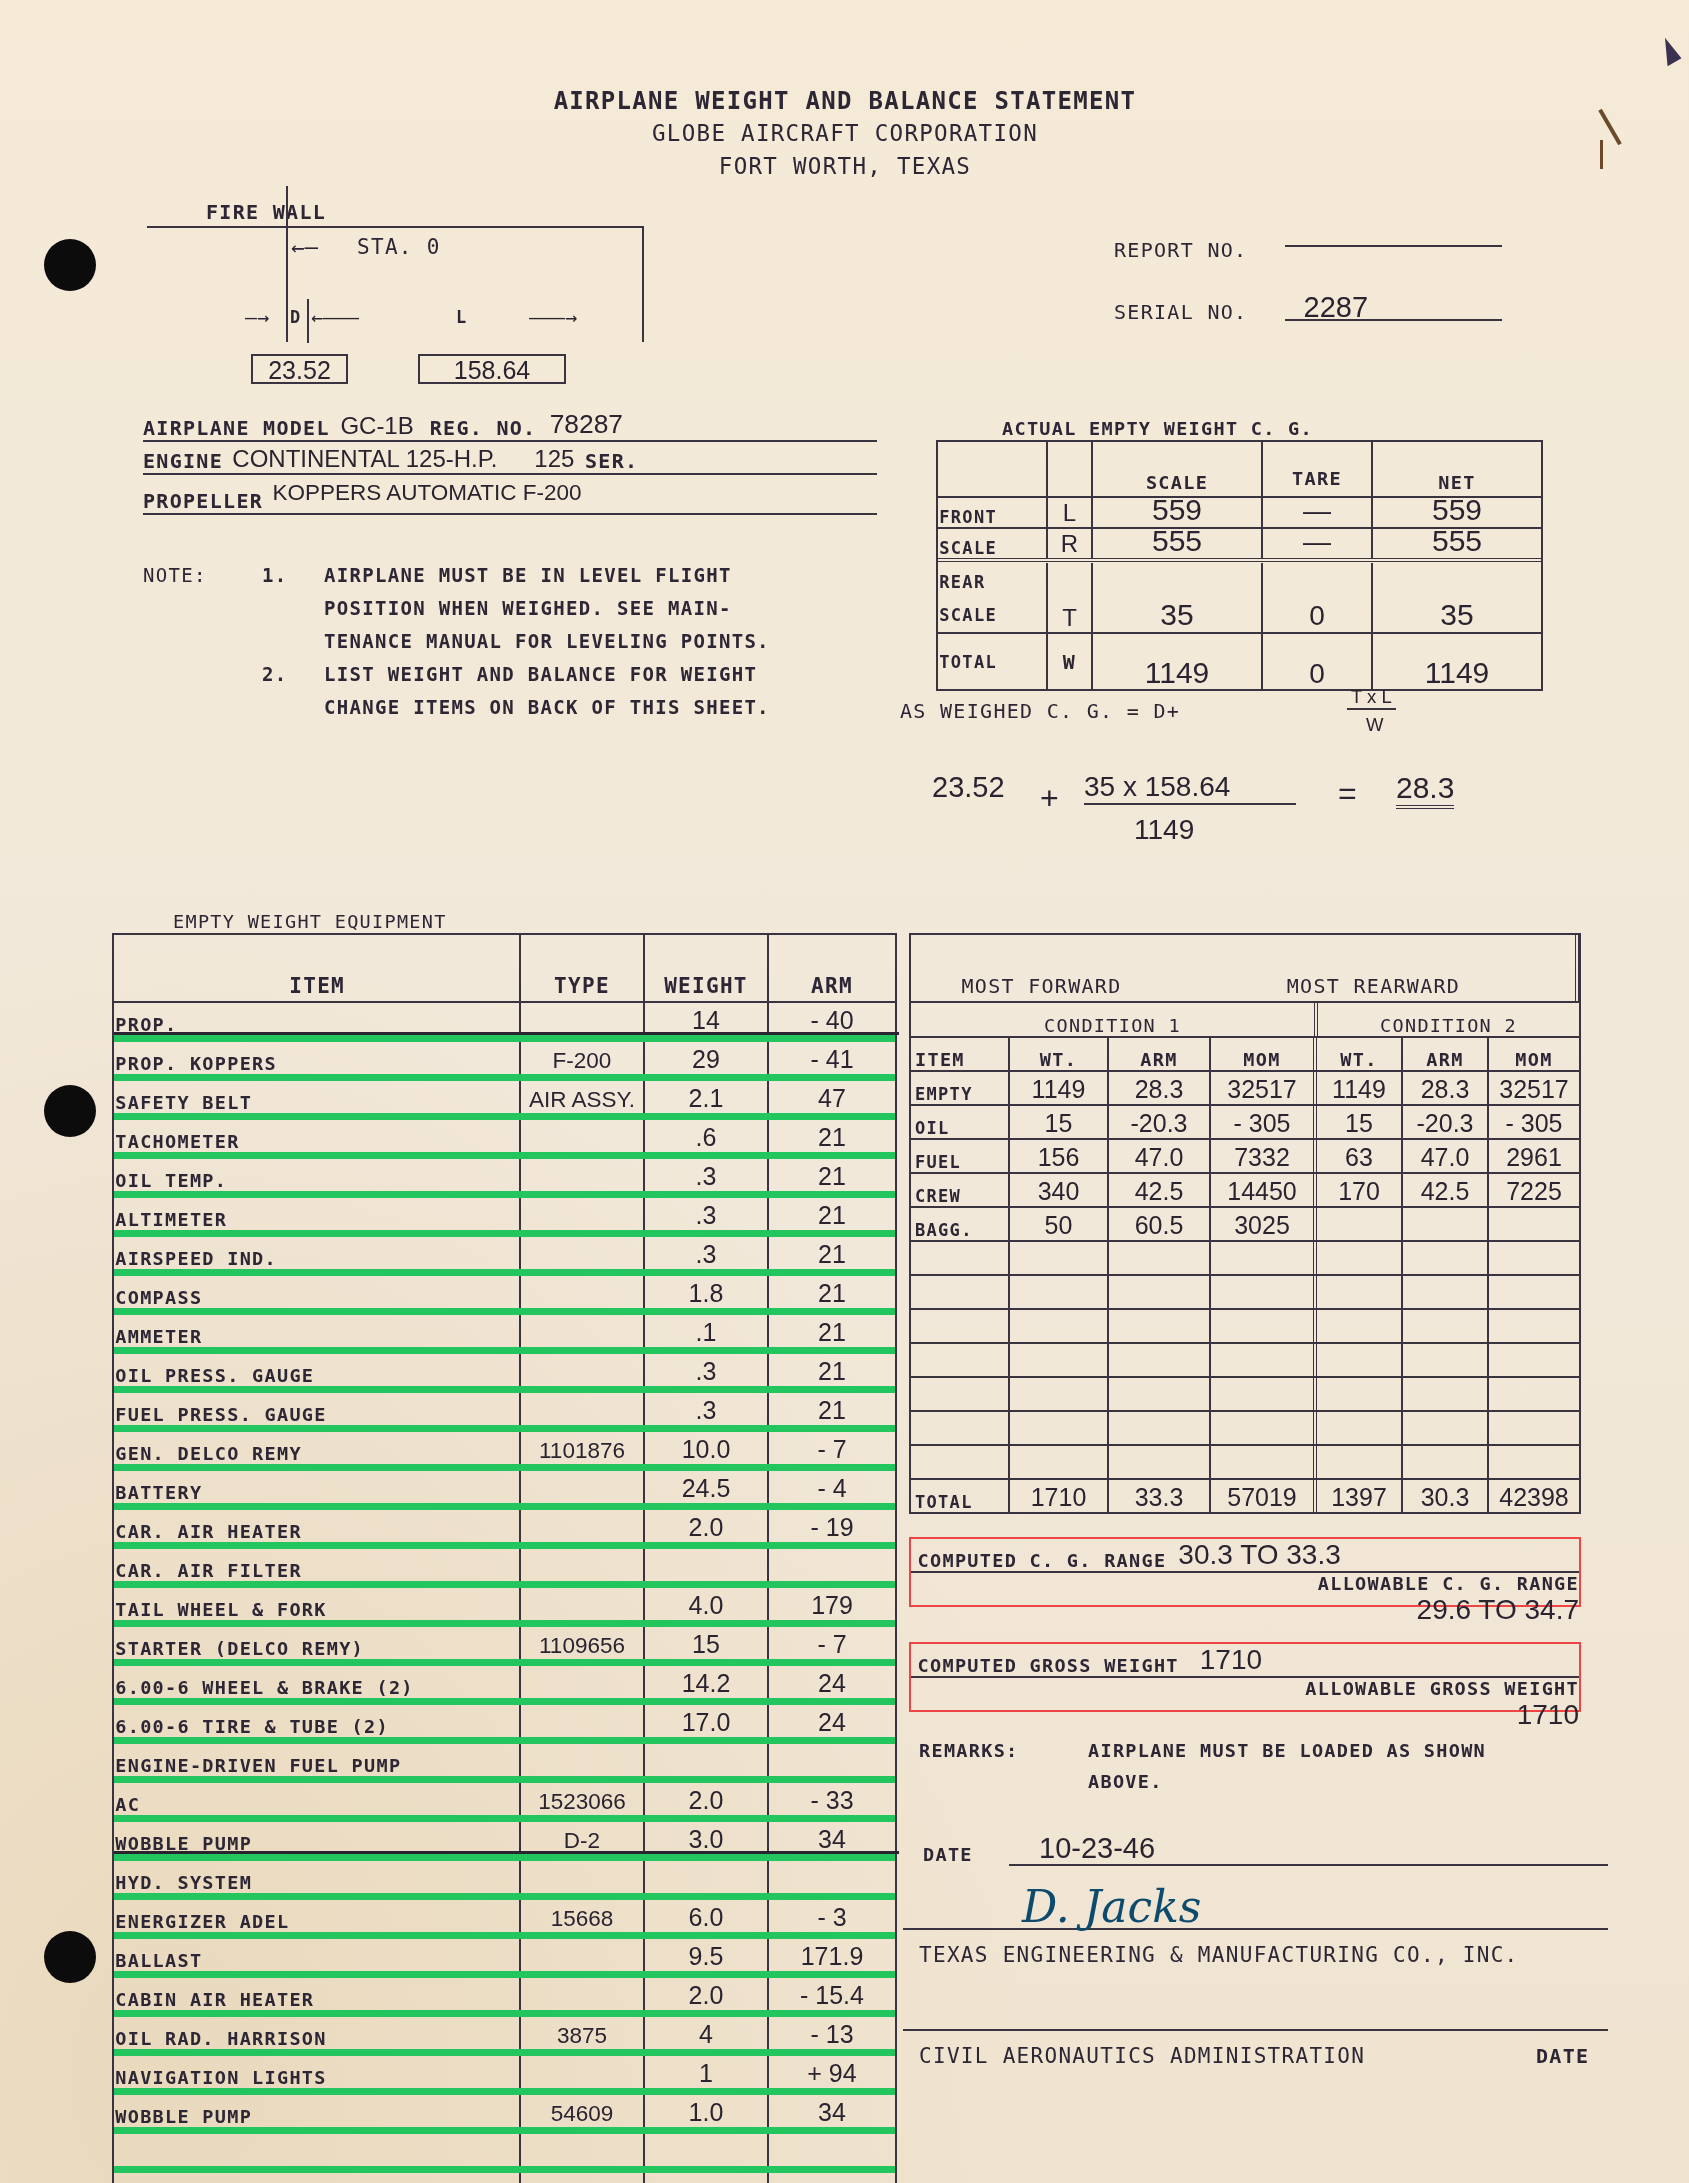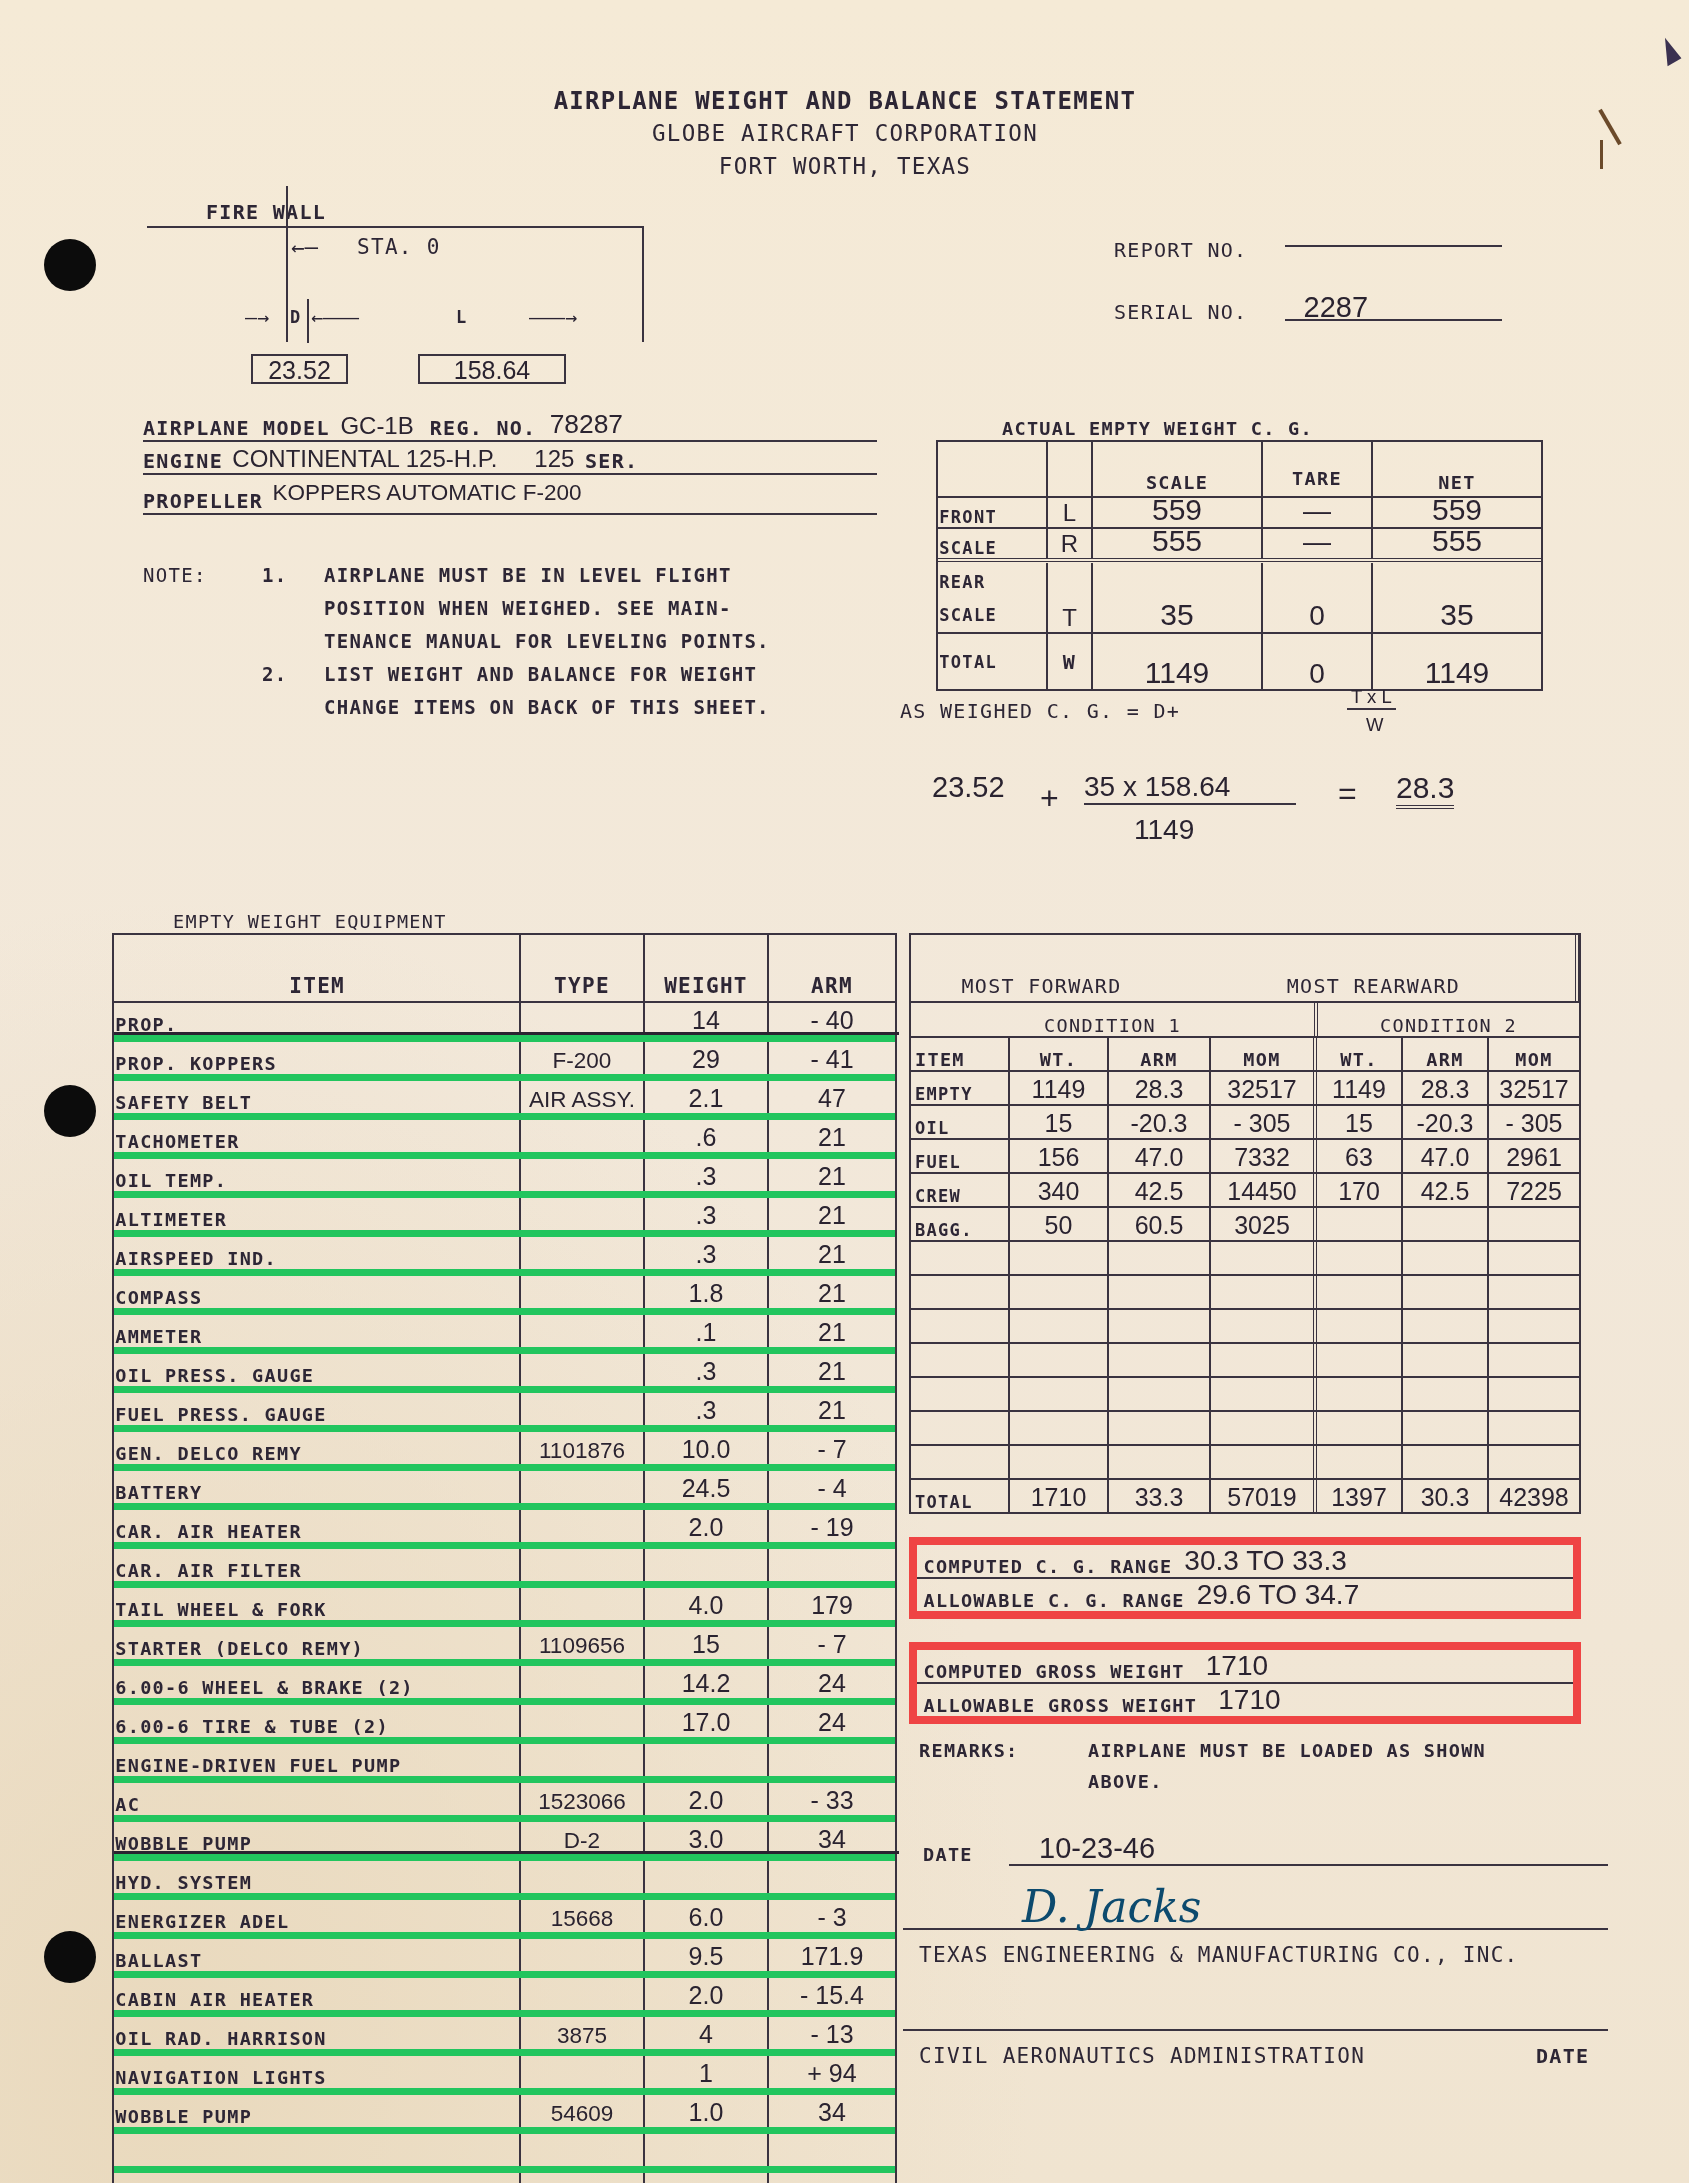--- a/index.html
+++ b/index.html
@@ -43,23 +43,23 @@
   
   .st{position:absolute;left:936px;top:440px;width:607px;height:251px;border:2px solid #3a3340;box-sizing:border-box;}
   .st-r{position:absolute;left:0;right:0;display:flex;}
   .sc{box-sizing:border-box;border-right:2px solid #3a3340;display:flex;align-items:flex-end;justify-content:center;height:100%;}
   .sc.lbl{width:110px;justify-content:flex-start;padding-left:1.3px;font-size:17px;}
   .sc.sym{width:45px;font-size:24px;}
   .sc.scale{width:170px;font-size:30px;}
   .sc.tare{width:110px;font-size:28px;}
   .sc.net{flex:1;border-right:none;font-size:30px;}
 
-  .box2{position:absolute;left:909px;width:672px;border:8px solid #ef4444;box-sizing:border-box;}
+  .box2{position:absolute;left:909px;width:672px;border:2px solid #ef4444;box-sizing:border-box;}
   .box2 .r{height:32px;border-bottom:2px solid #3a3340;display:flex;align-items:flex-end;font-size:18.5px;padding-left:6.6px;}
-  .box2 .r:last-child{border-bottom:none;}
+  .box2 .r:last-child{border-bottom:none;flex-direction:column;}
   .box2 .v{font-size:28px;margin-left:12px;}
   .note{font-size:19px;line-height:33px;}
 </style>
 </head>
 <body>
 
 <div class="page"></div>
 
 <div class="hole" style="left:44px;top:239px;"></div>
 <div class="hole" style="left:44px;top:1085px;"></div>

